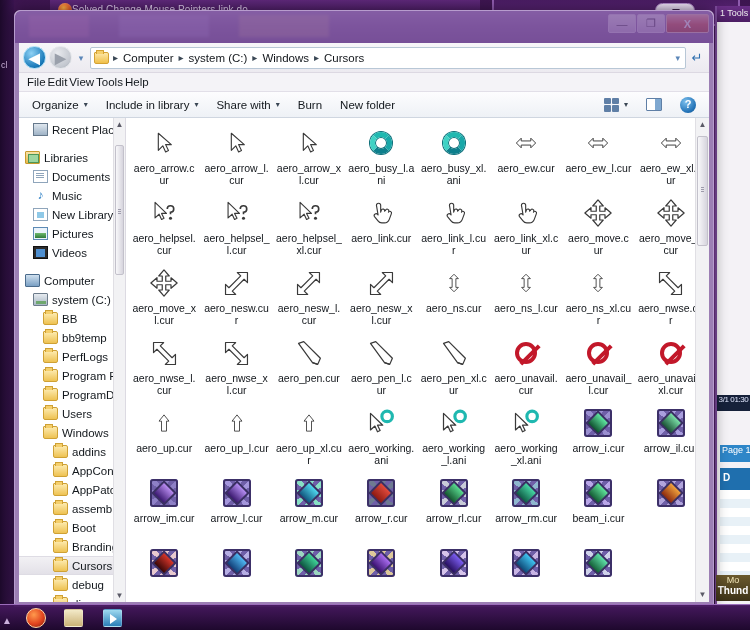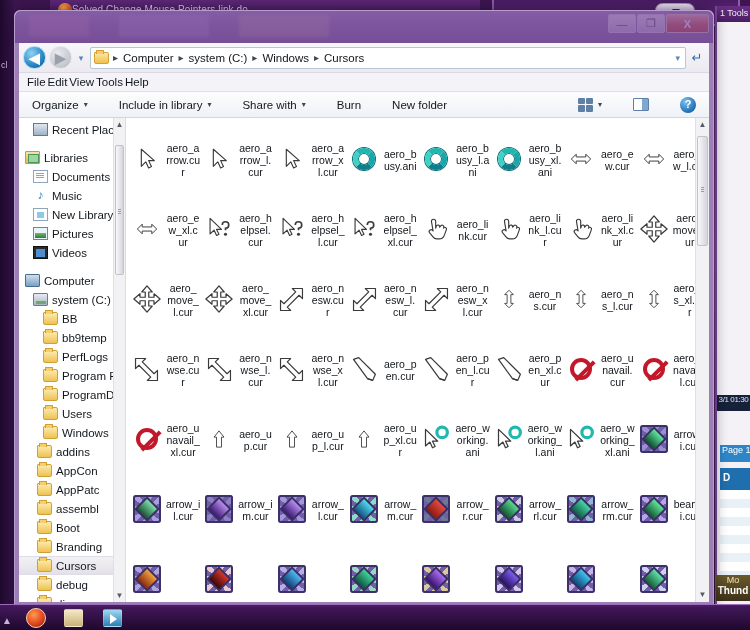--- a/index.html
+++ b/index.html
@@ -194,21 +194,21 @@
   
   .menubar {
     height: 19px; background: #f4f3f7; display: flex; align-items: center;
     padding-left: 8px; gap: 2px; font-size: 11.5px; color: #13181d;
     border-bottom: 1px solid #e2dfe8;
   }
   
   .cmdbar {
     height: 26px; background: linear-gradient(180deg,#fdfdfe,#eef1f6);
     border-bottom: 1px solid #cfd6e0;
-    display: flex; align-items: center; padding: 0 4px; gap: 13px;
+    display: flex; align-items: center; padding: 0 4px; gap: 0;
     font-size: 11.5px; color: #13181d;
   }
   .cmd { padding: 3px 9px; display: flex; align-items: center; gap: 5px; white-space: nowrap; }
   .caret-dn { font-size: 8px; color: #3a4754; }
   .cmd-spacer { flex: 1; }
   .view-ico {
     width: 15px; height: 14px; display: grid; grid-template-columns: 1fr 1fr;
     grid-template-rows: 1fr 1fr; gap: 1.5px;
   }
   .view-ico i { background: #5f7fa6; border-radius: 1px; display: block; }
@@ -229,21 +229,21 @@
 
   
   .navpane {
     width: 106px; background: #fff; position: relative; overflow: hidden;
     font-size: 11.5px; color: #13181d; padding-top: 2px;
   }
   .nav-item { height: 19px; display: flex; align-items: center; gap: 4px; white-space: nowrap; }
   .nav-item.sel { background: linear-gradient(180deg,#f2f1f4,#e3e1e8); border-top:1px solid #dedce4; border-bottom:1px solid #dedce4;}
   .nav-item .lbl { overflow: hidden; }
   .ind0 { padding-left: 6px; } .ind1 { padding-left: 14px; }
-  .ind2 { padding-left: 24px; } .ind3 { padding-left: 18px; }
+  .ind2 { padding-left: 24px; } .ind3 { padding-left: 34px; }
   .nav-gap { height: 9px; }
   .ic { width: 15px; height: 13px; flex: none; position: relative; }
   .ic.folder { background: linear-gradient(180deg,#fdebb0,#eec252); border:1px solid #cfa134; border-radius:1px 2px 2px 2px;}
   .ic.folder:before { content:""; position:absolute; left:1px; top:-3px; width:6px;height:3px;
     background:#f5cf6c; border:1px solid #cfa134; border-bottom:none;}
   .ic.lib { background: linear-gradient(180deg,#f6e3a8,#e7b94c); border:1px solid #c79a2e; border-radius:1px;}
   .ic.lib:after { content:""; position:absolute; left:2px; top:2px; width:9px; height:7px;
     background:#9dd6a0; border:1px solid #4d9657;}
   .ic.doc { background:#fff; border:1px solid #8fa5bb; }
   .ic.doc:after { content:""; position:absolute; left:2px; top:2px; right:3px; height:1px;
@@ -277,21 +277,21 @@
 
   .vsplit { width: 1px; background: #dcdae2; }
 
   
   .filepane { flex: 1; position: relative; background: #fff; overflow: hidden; }
   .grid {
     display: grid; grid-template-columns: repeat(8, 1fr);
     padding: 4px 2px 0 2px; width: 100%;
   }
   .cell {
-    height: 70px; display: flex; align-items: center;
+    height: 70px; display: flex; flex-direction: column; align-items: center;
     padding-top: 4px; overflow: hidden;
   }
   .cell .glyph {
     height: 34px; width: 100%; display: flex; align-items: center; justify-content: center;
     font-size: 22px; color: #2b2b2b; line-height: 1;
   }
   .cell .name {
     font-size: 10.5px; color: #11151a; text-align: center; line-height: 12px;
     word-break: break-all; width: 66px; margin-top: 2px;
   }
@@ -563,26 +563,20 @@
                 <svg class="g-svg" width="26" height="26" viewBox="0 0 32 32">
                   <path d="M9 4 L9 25 L14.5 19.5 L18 27 L21.5 25.2 L18 18 L25 18 Z" fill="#ffffff" stroke="#3a3a3a" stroke-width="1.4" stroke-linejoin="round"></path>
                 </svg>
               </div>
               <div class="name">aero_arrow_xl.cur</div>
             </div>
             <div class="cell">
               <div class="glyph">
                 <div style="width:22px;height:22px;border-radius:50%;border:5px solid;border-color:#1fb8b0 #18a7a8 #0d7f8c #3fd2c4;box-shadow:0 0 0 1px #0b6d78, inset 0 0 0 1px #0b6d78;"></div>
               </div>
-              <div class="name">aero_busy.ani</div>
-            </div>
-            <div class="cell">
-              <div class="glyph">
-                <div style="width:22px;height:22px;border-radius:50%;border:5px solid;border-color:#1fb8b0 #18a7a8 #0d7f8c #3fd2c4;box-shadow:0 0 0 1px #0b6d78, inset 0 0 0 1px #0b6d78;"></div>
-              </div>
               <div class="name">aero_busy_l.ani</div>
             </div>
             <div class="cell">
               <div class="glyph">
                 <div style="width:22px;height:22px;border-radius:50%;border:5px solid;border-color:#1fb8b0 #18a7a8 #0d7f8c #3fd2c4;box-shadow:0 0 0 1px #0b6d78, inset 0 0 0 1px #0b6d78;"></div>
               </div>
               <div class="name">aero_busy_xl.ani</div>
             </div>
             <div class="cell">
               <div class="glyph">

